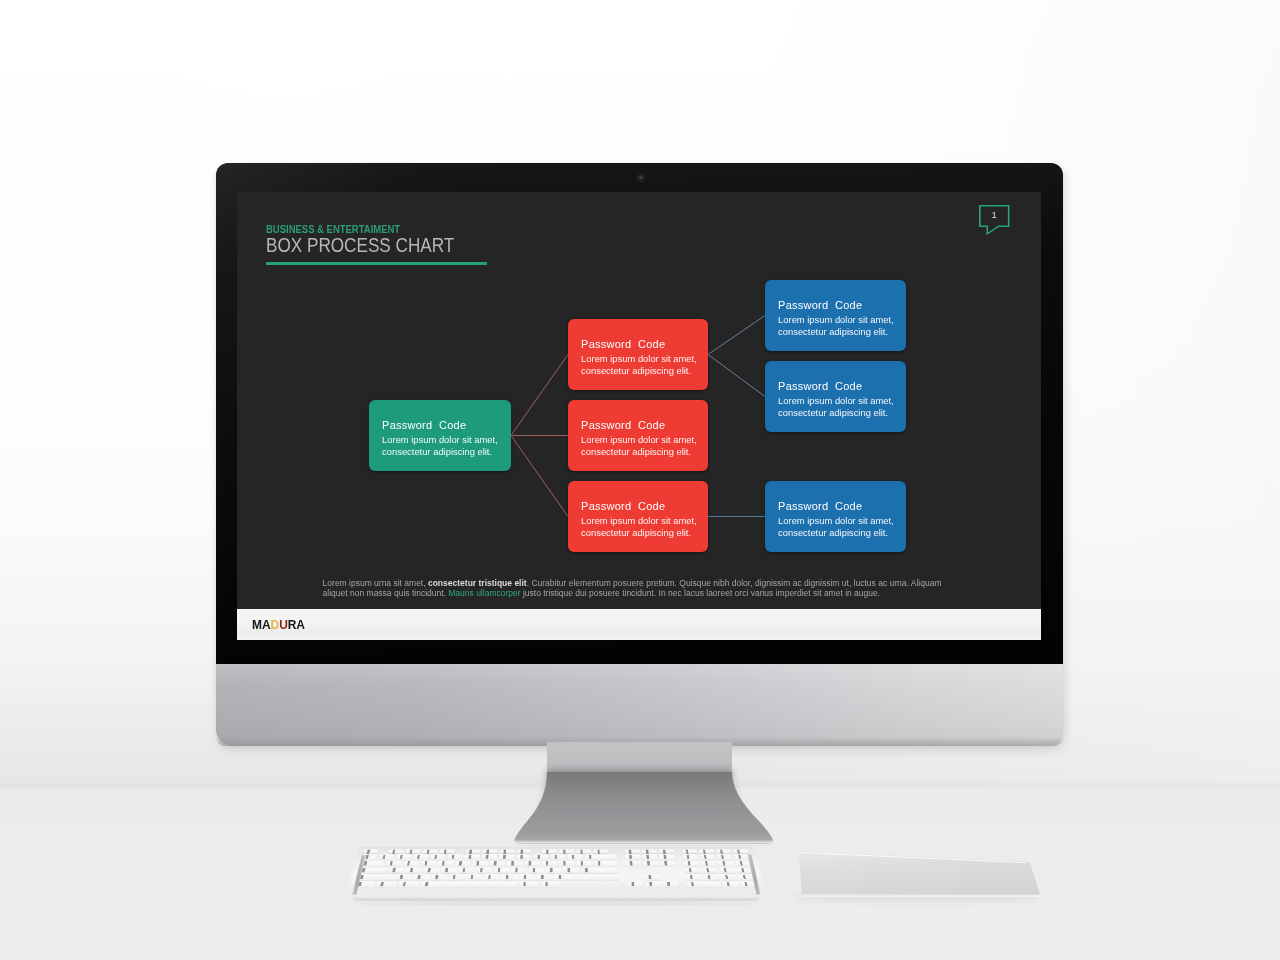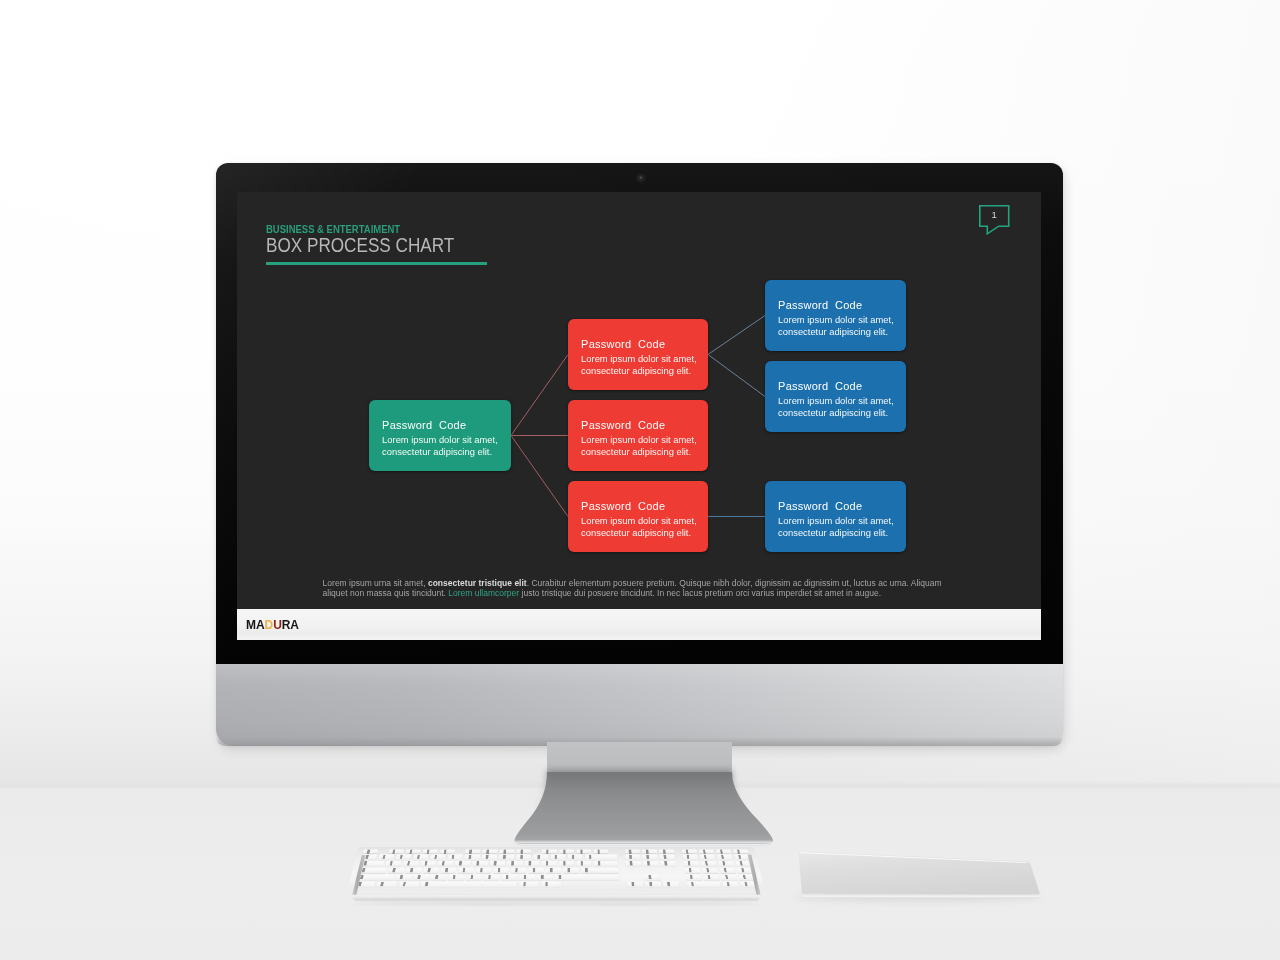--- a/index.html
+++ b/index.html
@@ -69,21 +69,21 @@
   .node .nb{position:absolute;left:13px;top:34.2px;font-size:9.4px;line-height:12.4px;
         color:rgba(255,255,255,.95);width:121px;letter-spacing:0;}
 
   .footnote{position:absolute;left:85.5px;top:386px;width:631px;font-size:8.5px;
         line-height:10.7px;color:#a4a4a4;letter-spacing:0;}
   .footnote b{color:#d9d9d9;font-weight:bold;}
   .footnote .grn{color:#2fa585;}
 
   .logobar{position:absolute;left:0;top:417.7px;width:803.5px;height:30.6px;
         background:linear-gradient(180deg,#f6f6f6 0%,#f2f2f2 52%,#ececec 78%,#f3f3f3 100%);}
-  .logo{position:absolute;left:9px;top:9.4px;font-size:12px;font-weight:bold;
+  .logo{position:absolute;left:15px;top:9.4px;font-size:12px;font-weight:bold;
         letter-spacing:-0.1px;color:#161616;line-height:12px;}
   .logo .d{color:#e9b24a;}
   .logo .u{color:#8f1d10;}
 
   
   
   .kbd{position:absolute;left:347px;top:830px;width:415px;height:80px;}
   .kbwrap{position:absolute;left:0;top:0;width:820px;height:160px;
         transform:scale(0.529);transform-origin:0 0;}
   .kbscene{position:absolute;left:0;top:0;width:820px;height:160px;
@@ -165,21 +165,21 @@
               <div class="nt">Password  Code</div>
               <div class="nb">Lorem ipsum dolor sit amet, consectetur adipiscing elit.</div>
             </div>
             <div class="node" style="left: 528px; top: 289px; width: 141px; height: 71px; background: rgb(29, 112, 174);">
               <div class="nt">Password  Code</div>
               <div class="nb">Lorem ipsum dolor sit amet, consectetur adipiscing elit.</div>
             </div>
           </div>
 
         <div class="footnote">
-          <span>Lorem ipsum urna sit amet, </span><b>consectetur tristique elit</b><span>. Curabitur elementum posuere pretium. Quisque nibh dolor, dignissim ac dignissim ut, luctus ac urna. Aliquam aliquet non massa quis tincidunt. </span><span class="grn">Lorem ullamcorper</span><span> justo tristique dui posuere tincidunt. In nec lacus pretium orci varius imperdiet sit amet in augue.</span>
+          <span>Lorem ipsum urna sit amet, </span><b>consectetur tristique elit</b><span>. Curabitur elementum posuere pretium. Quisque nibh dolor, dignissim ac dignissim ut, luctus ac urna. Aliquam aliquet non massa quis tincidunt. </span><span class="grn">Mauris ullamcorper</span><span> justo tristique dui posuere tincidunt. In nec lacus laoreet orci varius imperdiet sit amet in augue.</span>
         </div>
 
         <div class="logobar">
           <div class="logo"><span>MA</span><span class="d">D</span><span class="u">U</span><span>RA</span></div>
         </div>
 
       </div>
     </div>
     <div class="chin"></div>
     <div class="chin-bot"></div>

